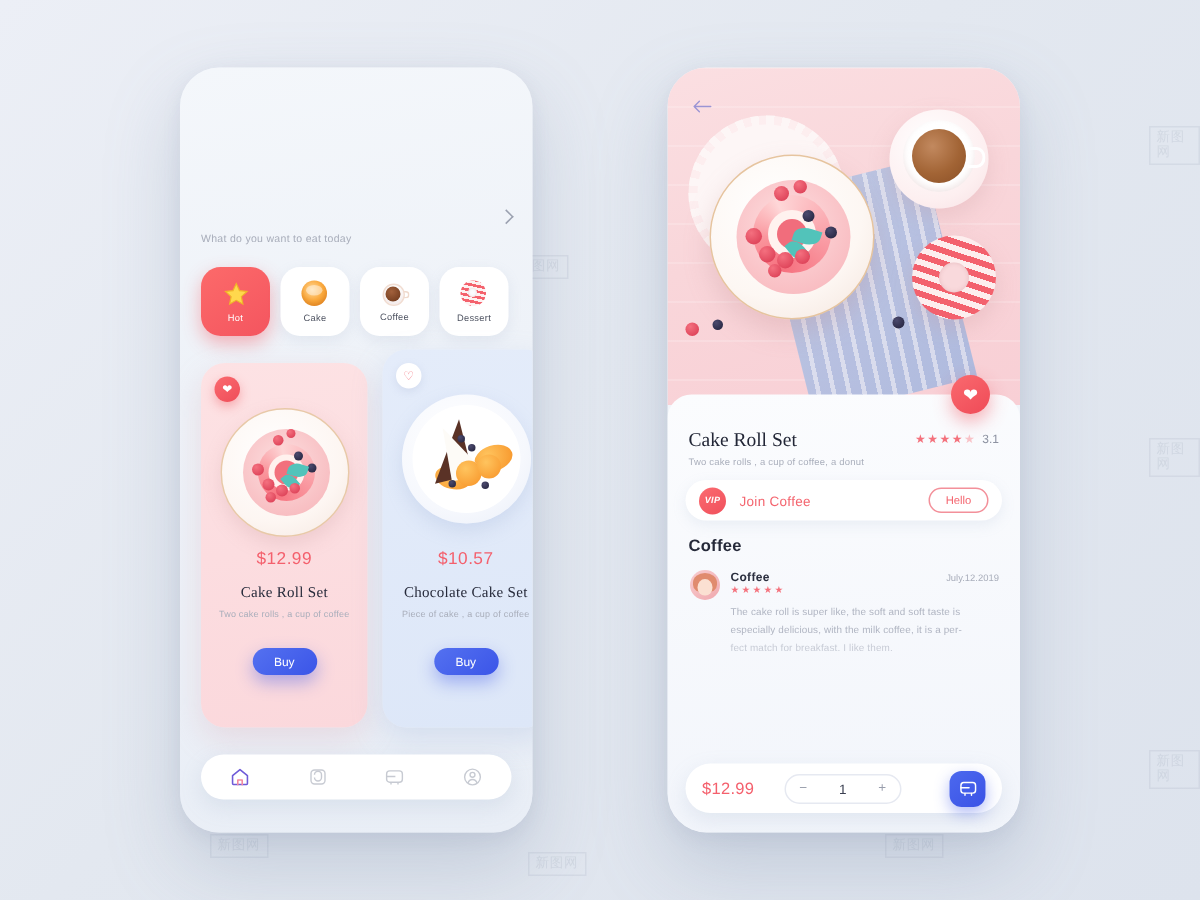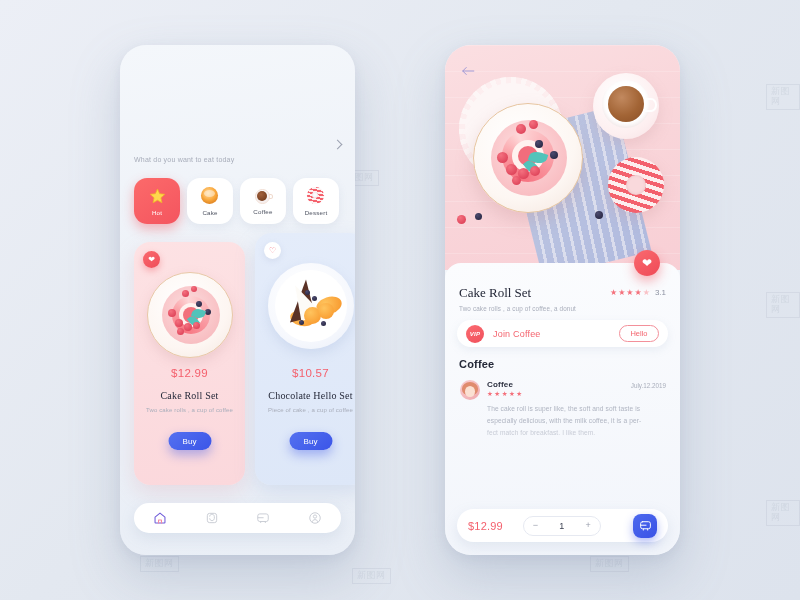--- a/index.html
+++ b/index.html
@@ -586,21 +586,21 @@
         <div class="cream-wedge"></div>
         <div class="orange" style="left:36px; top:44px; width:17px; height:17px; border-radius:50%;"></div>
         <div class="orange" style="left:50px; top:40px; width:16px; height:16px; border-radius:50%;"></div>
         <div class="berry b-d" style="left:37px; top:27px; width:5px; height:5px;"></div>
         <div class="berry b-d" style="left:44px; top:33px; width:5px; height:5px;"></div>
         <div class="berry b-d" style="left:31px; top:57px; width:5px; height:5px;"></div>
         <div class="berry b-d" style="left:53px; top:58px; width:5px; height:5px;"></div>
       </div>
     </div>
     <div class="price" style="top:134px;">$10.57</div>
-    <div class="pname" style="top:157px;">Chocolate Hello Set</div>
+    <div class="pname" style="top:157px;">Chocolate Cake Set</div>
     <div class="pdesc" style="top:174px;">Piece of cake , a cup of coffee</div>
     <div class="buy" style="top:199px;">Buy</div>
   </div>
 
   <div class="bnav">
     <div class="nav-i active">
       <svg viewBox="0 0 24 24" fill="none" stroke="#6f5bd8" stroke-width="1.8" stroke-linejoin="round">
         <path d="M3.5 10.5L12 3.5l8.5 7v9a1 1 0 0 1-1 1h-15a1 1 0 0 1-1-1z"></path>
         <path d="M9.5 21.5v-6h5v6" stroke="#f48aa0"></path>
       </svg>

